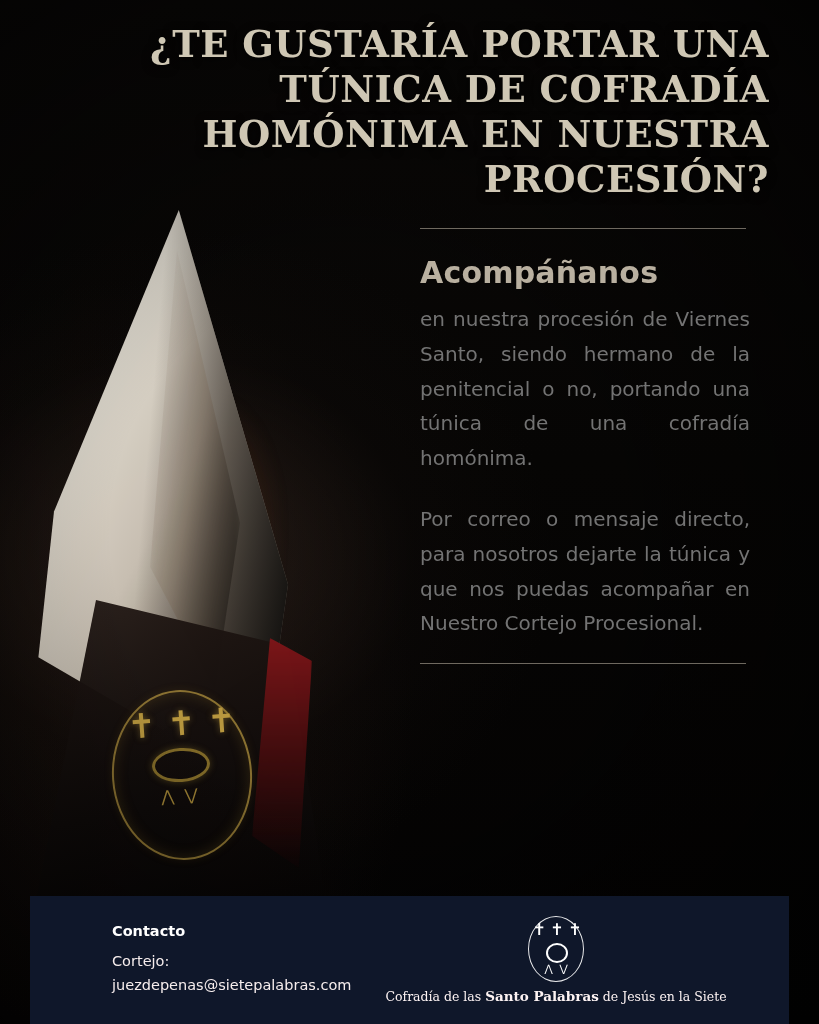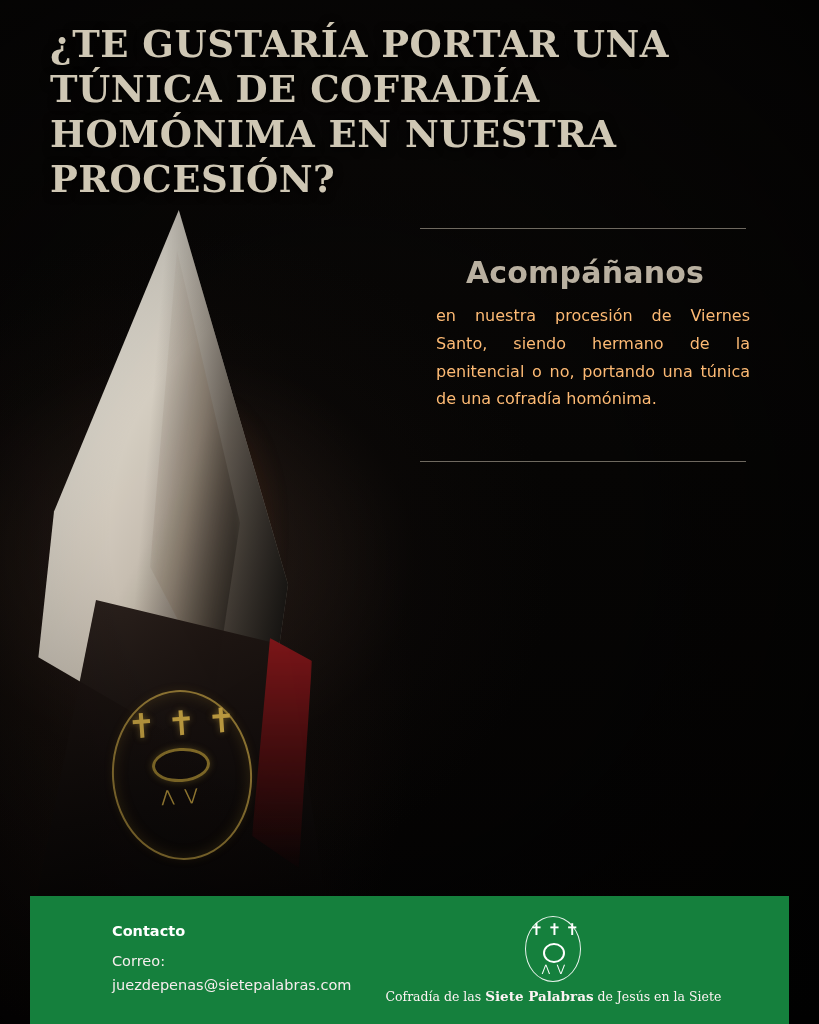--- a/index.html
+++ b/index.html
@@ -150,21 +150,21 @@
     background: radial-gradient(ellipse 95% 80% at 42% 52%, rgba(0,0,0,0) 30%, rgba(0,0,0,0.55) 78%, rgba(0,0,0,0.92) 100%);
     pointer-events: none;
   }
 
   
   .headline {
     position: absolute;
     top: 22px;
     left: 50px;
     width: 719px;
-    text-align: left;
+    text-align: right;
     font-family: "DejaVu Serif", serif;
     font-weight: bold;
     font-size: 37px;
     line-height: 1.22;
     letter-spacing: 0.5px;
     color: #cfc7b4;
     text-shadow: 0 2px 10px rgba(0,0,0,0.9);
     text-transform: uppercase;
   }
 
@@ -183,48 +183,46 @@
   .rule.bottom { margin-top: 22px; }
 
   .sec-title {
     font-family: "DejaVu Sans", sans-serif;
     font-weight: bold;
     font-size: 30px;
     color: #b9b0a0;
     margin-top: 26px;
     margin-bottom: 12px;
     letter-spacing: 0.2px;
-    text-align: center;
   }
   .sec-body {
     font-family: "DejaVu Sans", sans-serif;
-    font-size: 16px;
+    font-size: 20px;
     line-height: 1.74;
-    color: #fdba74;
+    color: #737373;
     text-align: justify;
     text-justify: inter-word;
-    margin-left: 16px;
   }
   .sec-sub {
     font-family: "DejaVu Sans", sans-serif;
     font-weight: bold;
     font-size: 17.5px;
     color: #b3aa9a;
     margin-bottom: 10px;
   }
   .gap { height: 26px; }
 
   
   .footer {
     position: absolute;
     left: 30px;
     bottom: 0;
     width: 759px;
     height: 128px;
-    background: #15803d;
+    background: #0f172a;
     display: flex;
     align-items: center;
   }
   .footer-left {
     padding-left: 82px;
     color: #f3e7e7;
   }
   .contact-title {
     font-family: "DejaVu Sans", sans-serif;
     font-weight: bold;
@@ -322,35 +320,36 @@
     <div class="rule"></div>
 
     <div>
       <div class="sec-title">Acompáñanos</div>
       <div class="sec-body">en nuestra procesión de Viernes Santo, siendo hermano de la penitencial o no, portando una túnica de una cofradía homónima.</div>
     </div>
 
     <div class="gap"></div>
 
     <div>
+      <div class="sec-body">Por correo o mensaje directo, para nosotros dejarte la túnica y que nos puedas acompañar en Nuestro Cortejo Procesional.</div>
     </div>
 
     <div class="rule bottom"></div>
   </div>
 
   <div class="footer">
     <div class="footer-left">
       <div class="contact-title">Contacto</div>
-      <div class="contact-line">Correo: juezdepenas@sietepalabras.com</div>
+      <div class="contact-line">Cortejo: juezdepenas@sietepalabras.com</div>
     </div>
     <div class="footer-divider"></div>
 
     <div class="footer-right">
       <div class="brand-emblem">
         <div class="brand-crosses">✝ ✝ ✝</div>
         <div class="brand-ring"></div>
         <div class="brand-nails">⋀ ⋁</div>
       </div>
-      <div class="brand-text"><span>Cofradía de las </span><b>Siete Palabras</b><span> de Jesús en la Siete</span></div>
+      <div class="brand-text"><span>Cofradía de las </span><b>Santo Palabras</b><span> de Jesús en la Siete</span></div>
     </div>
   </div>
 
 </div>
 
 </body></html>

